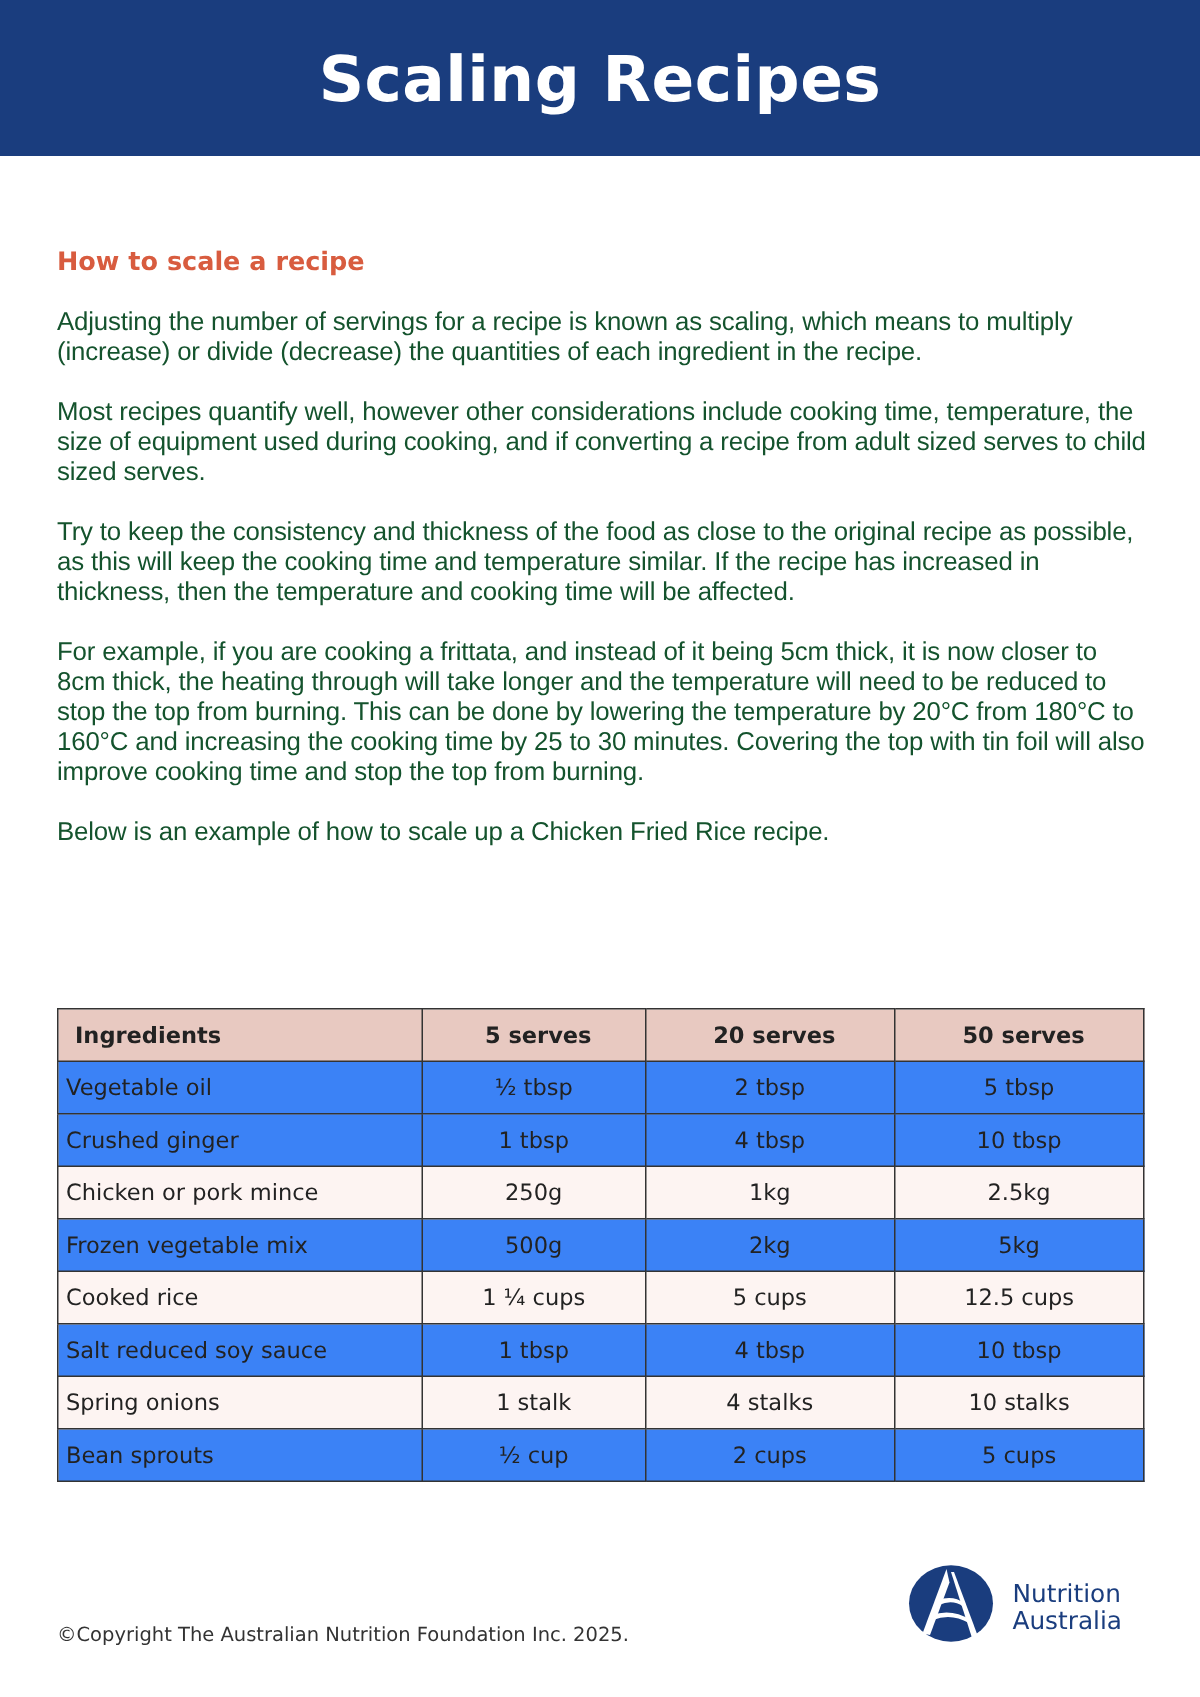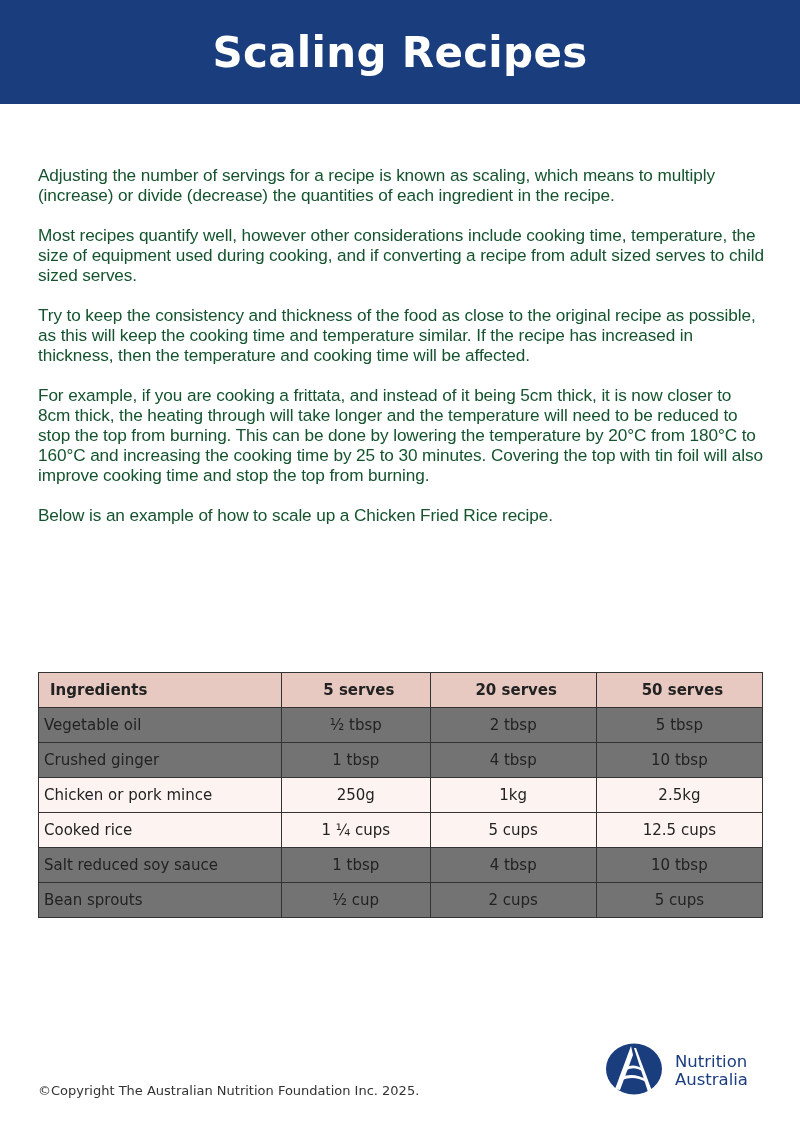--- a/index.html
+++ b/index.html
@@ -28,39 +28,40 @@
     position: absolute; left: 38px; top: 672px; width: 725px; border-collapse: collapse;
     font-family: "DejaVu Sans", sans-serif;
   }
   table.recipe th, table.recipe td {
     border: 1.3px solid #333333; height: 34px; padding: 0 5px; font-size: 15px;
   }
   table.recipe th { background: #e8c9c1; font-weight: bold; color: #222; padding-left: 11px; }
   table.recipe th.first, table.recipe td.first { text-align: left; width: 226px; }
   table.recipe th.num, table.recipe td.num { text-align: center; }
   table.recipe tr.alt td { background: #fdf4f2; }
-  table.recipe tr.plain td { background: #737373; }
+  table.recipe tr.plain td { background: #3b82f6; }
   .copyright {
     position: absolute; left: 38px; top: 1083px; font-size: 13px; color: #333333;
     font-family: "DejaVu Sans", sans-serif;
   }
   .logo { position: absolute; left: 605px; top: 1043px; display: flex; align-items: center; }
   .logo .text {
     margin-left: 12px; color: #1a3d7e; font-family: "DejaVu Sans", sans-serif;
     font-size: 16.5px; line-height: 18px; font-weight: 500;
   }
 </style>
 </head>
 <body>
 
 <div class="banner">
   <h1>Scaling Recipes</h1>
 </div>
 
 <div class="content">
+  <h2 class="section-title">How to scale a recipe</h2>
   <p class="para">Adjusting the number of servings for a recipe is known as scaling, which means to multiply (increase) or divide (decrease) the quantities of each ingredient in the recipe.</p>
   <p class="para">Most recipes quantify well, however other considerations include cooking time, temperature, the size of equipment used during cooking, and if converting a recipe from adult sized serves to child sized serves.</p>
   <p class="para">Try to keep the consistency and thickness of the food as close to the original recipe as possible, as this will keep the cooking time and temperature similar. If the recipe has increased in thickness, then the temperature and cooking time will be affected.</p>
   <p class="para">For example, if you are cooking a frittata, and instead of it being 5cm thick, it is now closer to 8cm thick, the heating through will take longer and the temperature will need to be reduced to stop the top from burning. This can be done by lowering the temperature by 20°C from 180°C  to 160°C and increasing the cooking time by 25 to 30 minutes. Covering the top with tin foil will also improve cooking time and stop the top from burning.</p>
   <p class="para">Below is an example of how to scale up a Chicken Fried Rice recipe.</p>
 </div>
 
 <table class="recipe">
   <thead>
     <tr>
@@ -82,31 +83,43 @@
       <td class="num">1 tbsp</td>
       <td class="num">4 tbsp</td>
       <td class="num">10 tbsp</td>
     </tr>
     <tr class="alt">
       <td class="first">Chicken or pork mince</td>
       <td class="num">250g</td>
       <td class="num">1kg</td>
       <td class="num">2.5kg</td>
     </tr>
+    <tr class="plain">
+      <td class="first">Frozen vegetable mix</td>
+      <td class="num">500g</td>
+      <td class="num">2kg</td>
+      <td class="num">5kg</td>
+    </tr>
     <tr class="alt">
       <td class="first">Cooked rice</td>
       <td class="num">1 ¼ cups</td>
       <td class="num">5 cups</td>
       <td class="num">12.5 cups</td>
     </tr>
     <tr class="plain">
       <td class="first">Salt reduced soy sauce</td>
       <td class="num">1 tbsp</td>
       <td class="num">4 tbsp</td>
       <td class="num">10 tbsp</td>
+    </tr>
+    <tr class="alt">
+      <td class="first">Spring onions</td>
+      <td class="num">1 stalk</td>
+      <td class="num">4 stalks</td>
+      <td class="num">10 stalks</td>
     </tr>
     <tr class="plain">
       <td class="first">Bean sprouts</td>
       <td class="num">½ cup</td>
       <td class="num">2 cups</td>
       <td class="num">5 cups</td>
     </tr>
   </tbody>
 </table>
 

